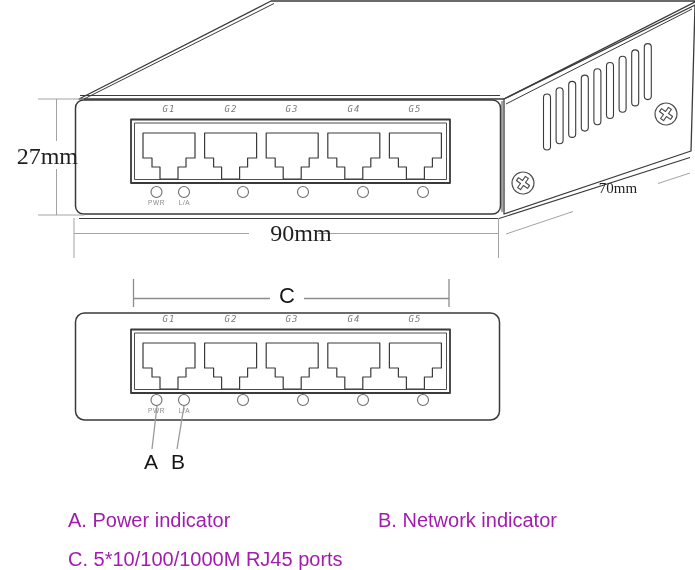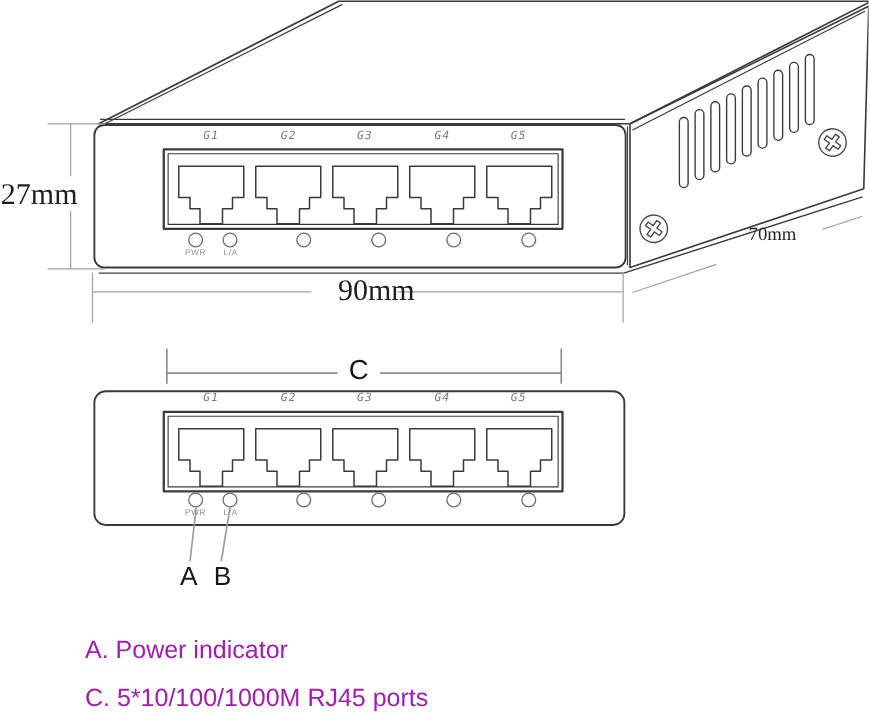--- a/index.html
+++ b/index.html
@@ -140,21 +140,21 @@
         </g>
 
         <g stroke="#9a9a9a">
           <line x1="157" y1="406" x2="152" y2="449"></line>
           <line x1="184" y1="406" x2="177" y2="449"></line>
         </g>
       </g>
     </g>
   </svg>
 
-  <span class="lbl dim right" style="left:0;   top:144; width:62px; left:0px;  top:144px;">27mm</span>
+  <span class="lbl dim right" style="left:0;   top:144; width:62px; left:0px;  top:144px;padding-left:16px;">27mm</span>
   <span class="lbl dim center" style="left:268px; top:221px; width:66px;">90mm</span>
   <span class="lbl dim small center" style="left:585px; top:181px; width:66px;">70mm</span>
 
   <span class="lbl gport" style="left:147px; top:105px;">G1</span>
   <span class="lbl gport" style="left:209px; top:105px;">G2</span>
   <span class="lbl gport" style="left:270px; top:105px;">G3</span>
   <span class="lbl gport" style="left:332px; top:105px;">G4</span>
   <span class="lbl gport" style="left:393px; top:105px;">G5</span>
 
   <span class="lbl ledlbl" style="left:141px; top:200px;">PWR</span>
@@ -167,15 +167,16 @@
   <span class="lbl gport" style="left:393px; top:315px;">G5</span>
 
   <span class="lbl ledlbl" style="left:141px; top:408px;">PWR</span>
   <span class="lbl ledlbl" style="left:169px; top:408px;">L/A</span>
 
   <span class="lbl callout c center" style="left:272px; top:285px; width:30px;">C</span>
   <span class="lbl callout ab center" style="left:140px; top:451px; width:22px;">A</span>
   <span class="lbl callout ab center" style="left:167px; top:451px; width:22px;">B</span>
 
   <span class="lbl legend" style="left:68px;  top:494px;">A. Power indicator</span>
+  <span class="lbl legend" style="left:378px; top:494px;">B. Network indicator</span>
   <span class="lbl legend" style="left:68px;  top:533px;">C. 5*10/100/1000M RJ45 ports</span>
 
 </div>
 
 </body></html>

